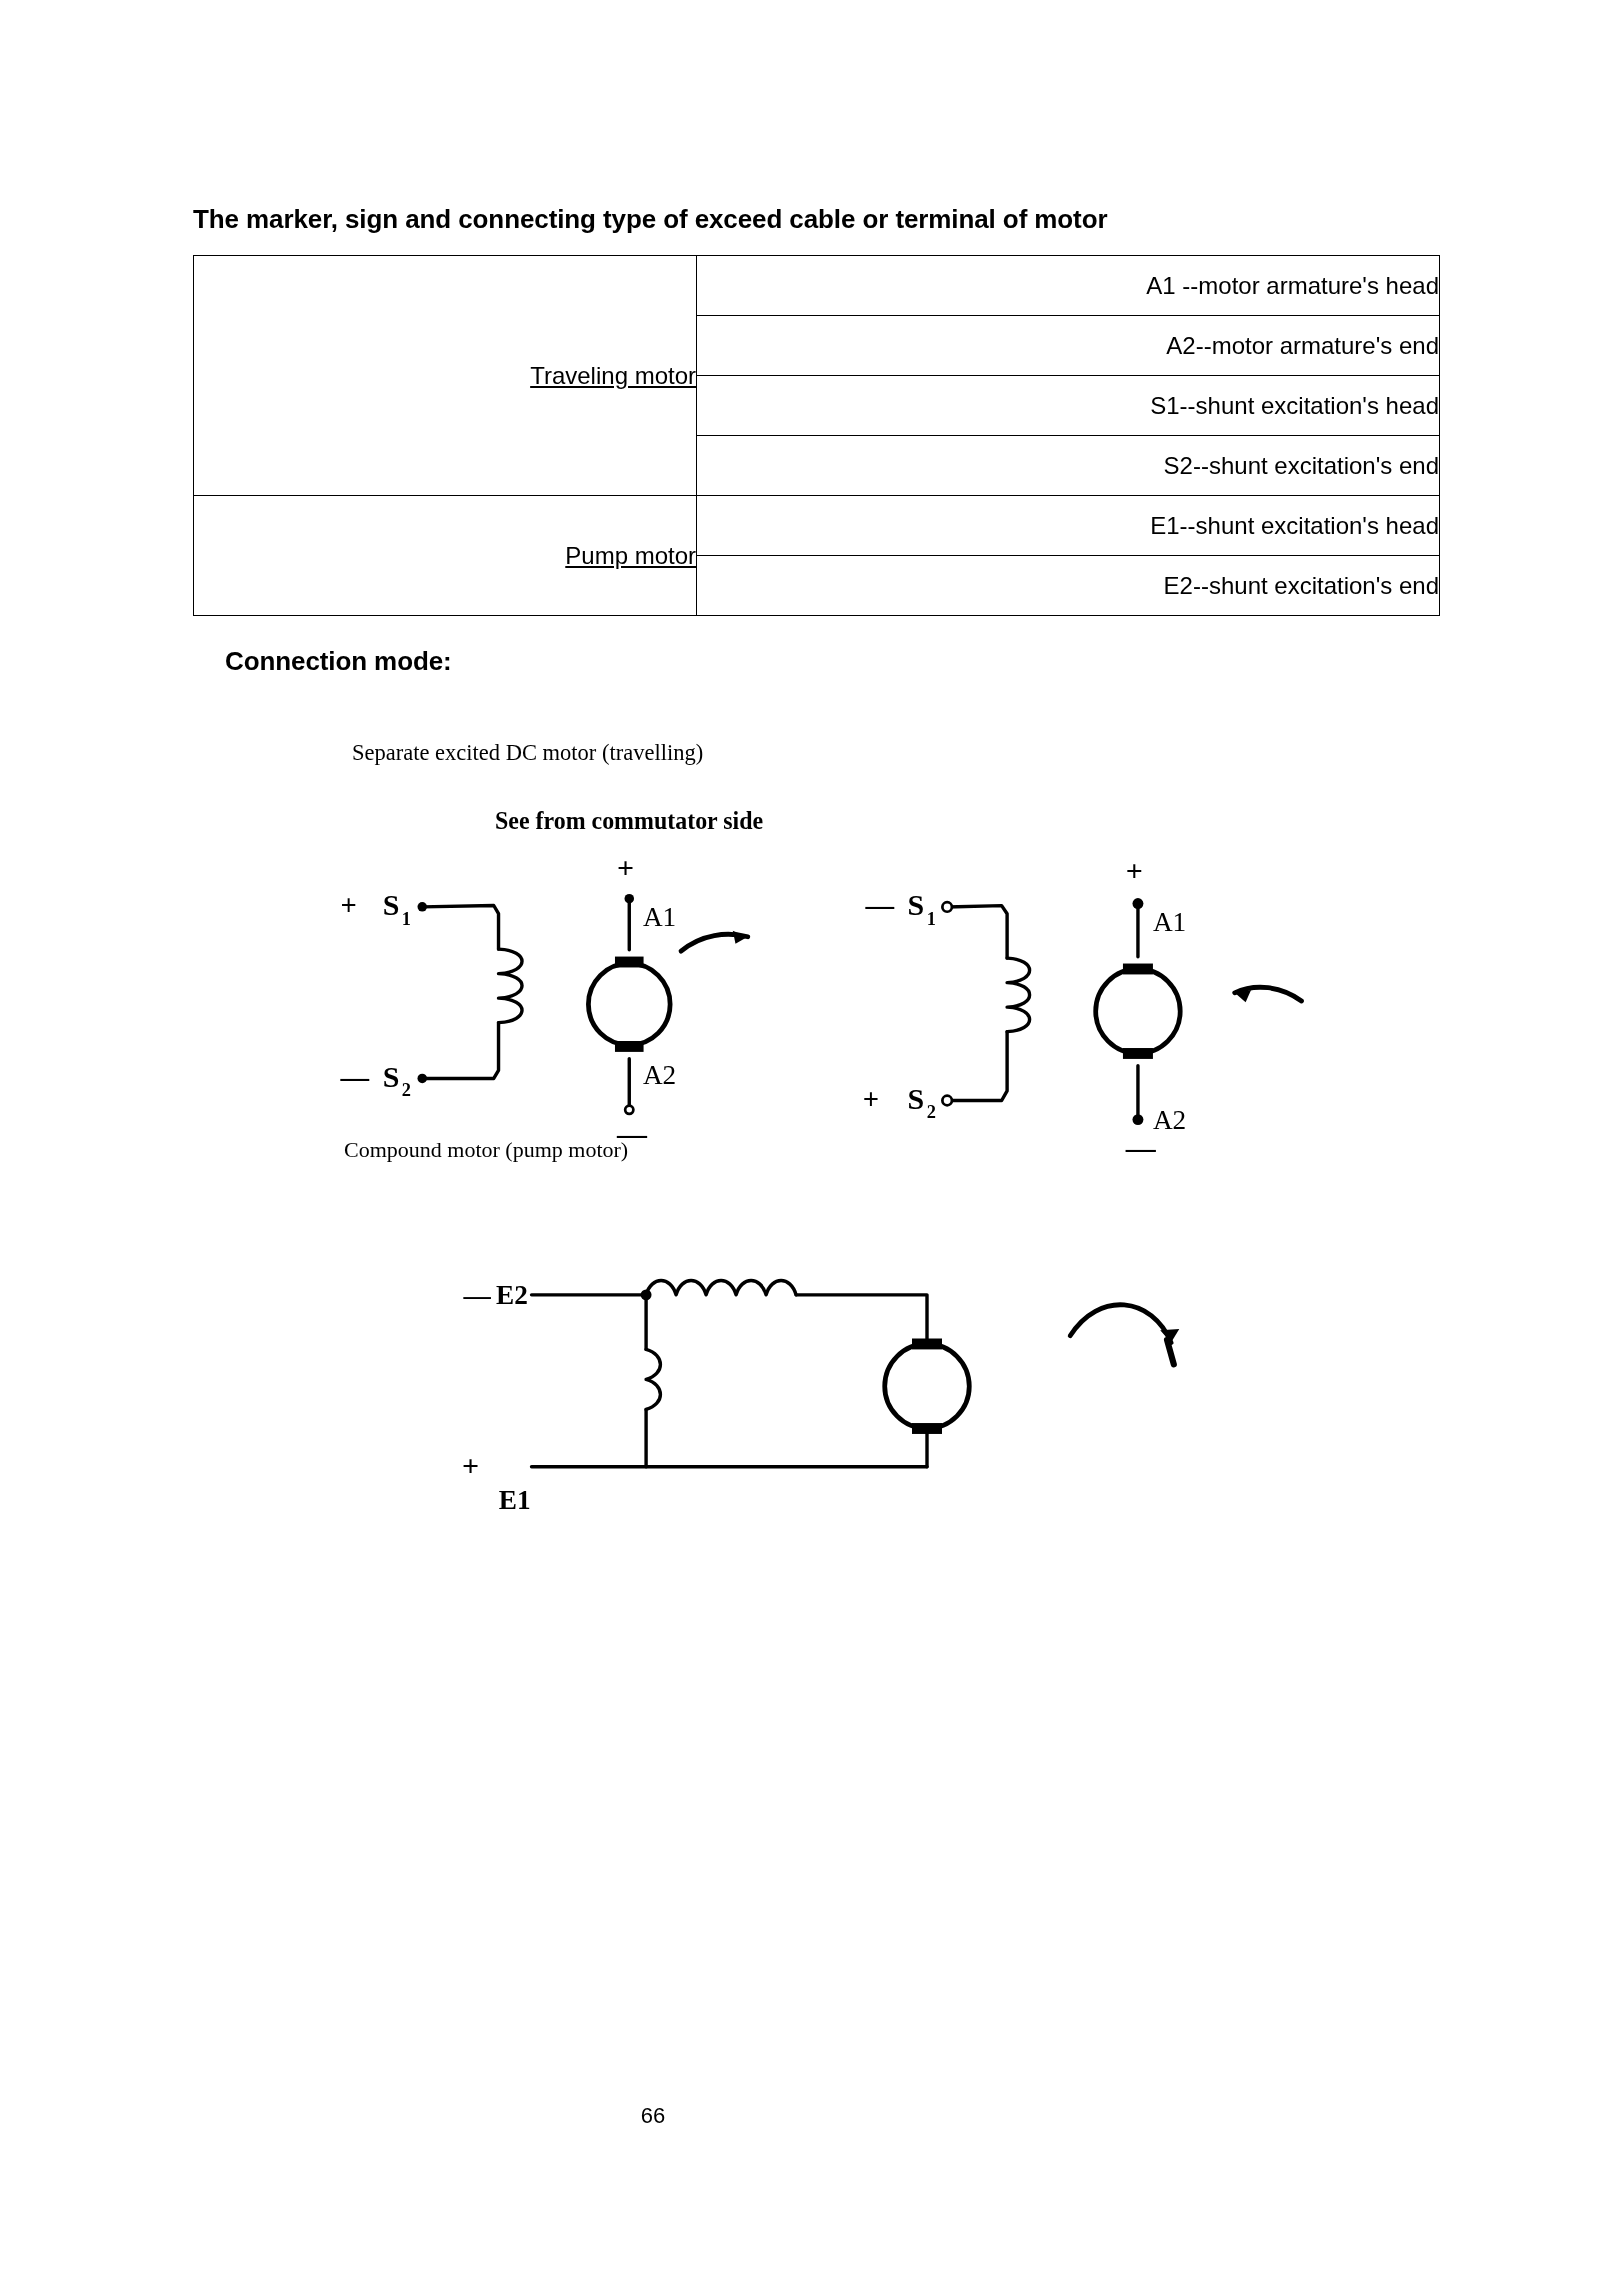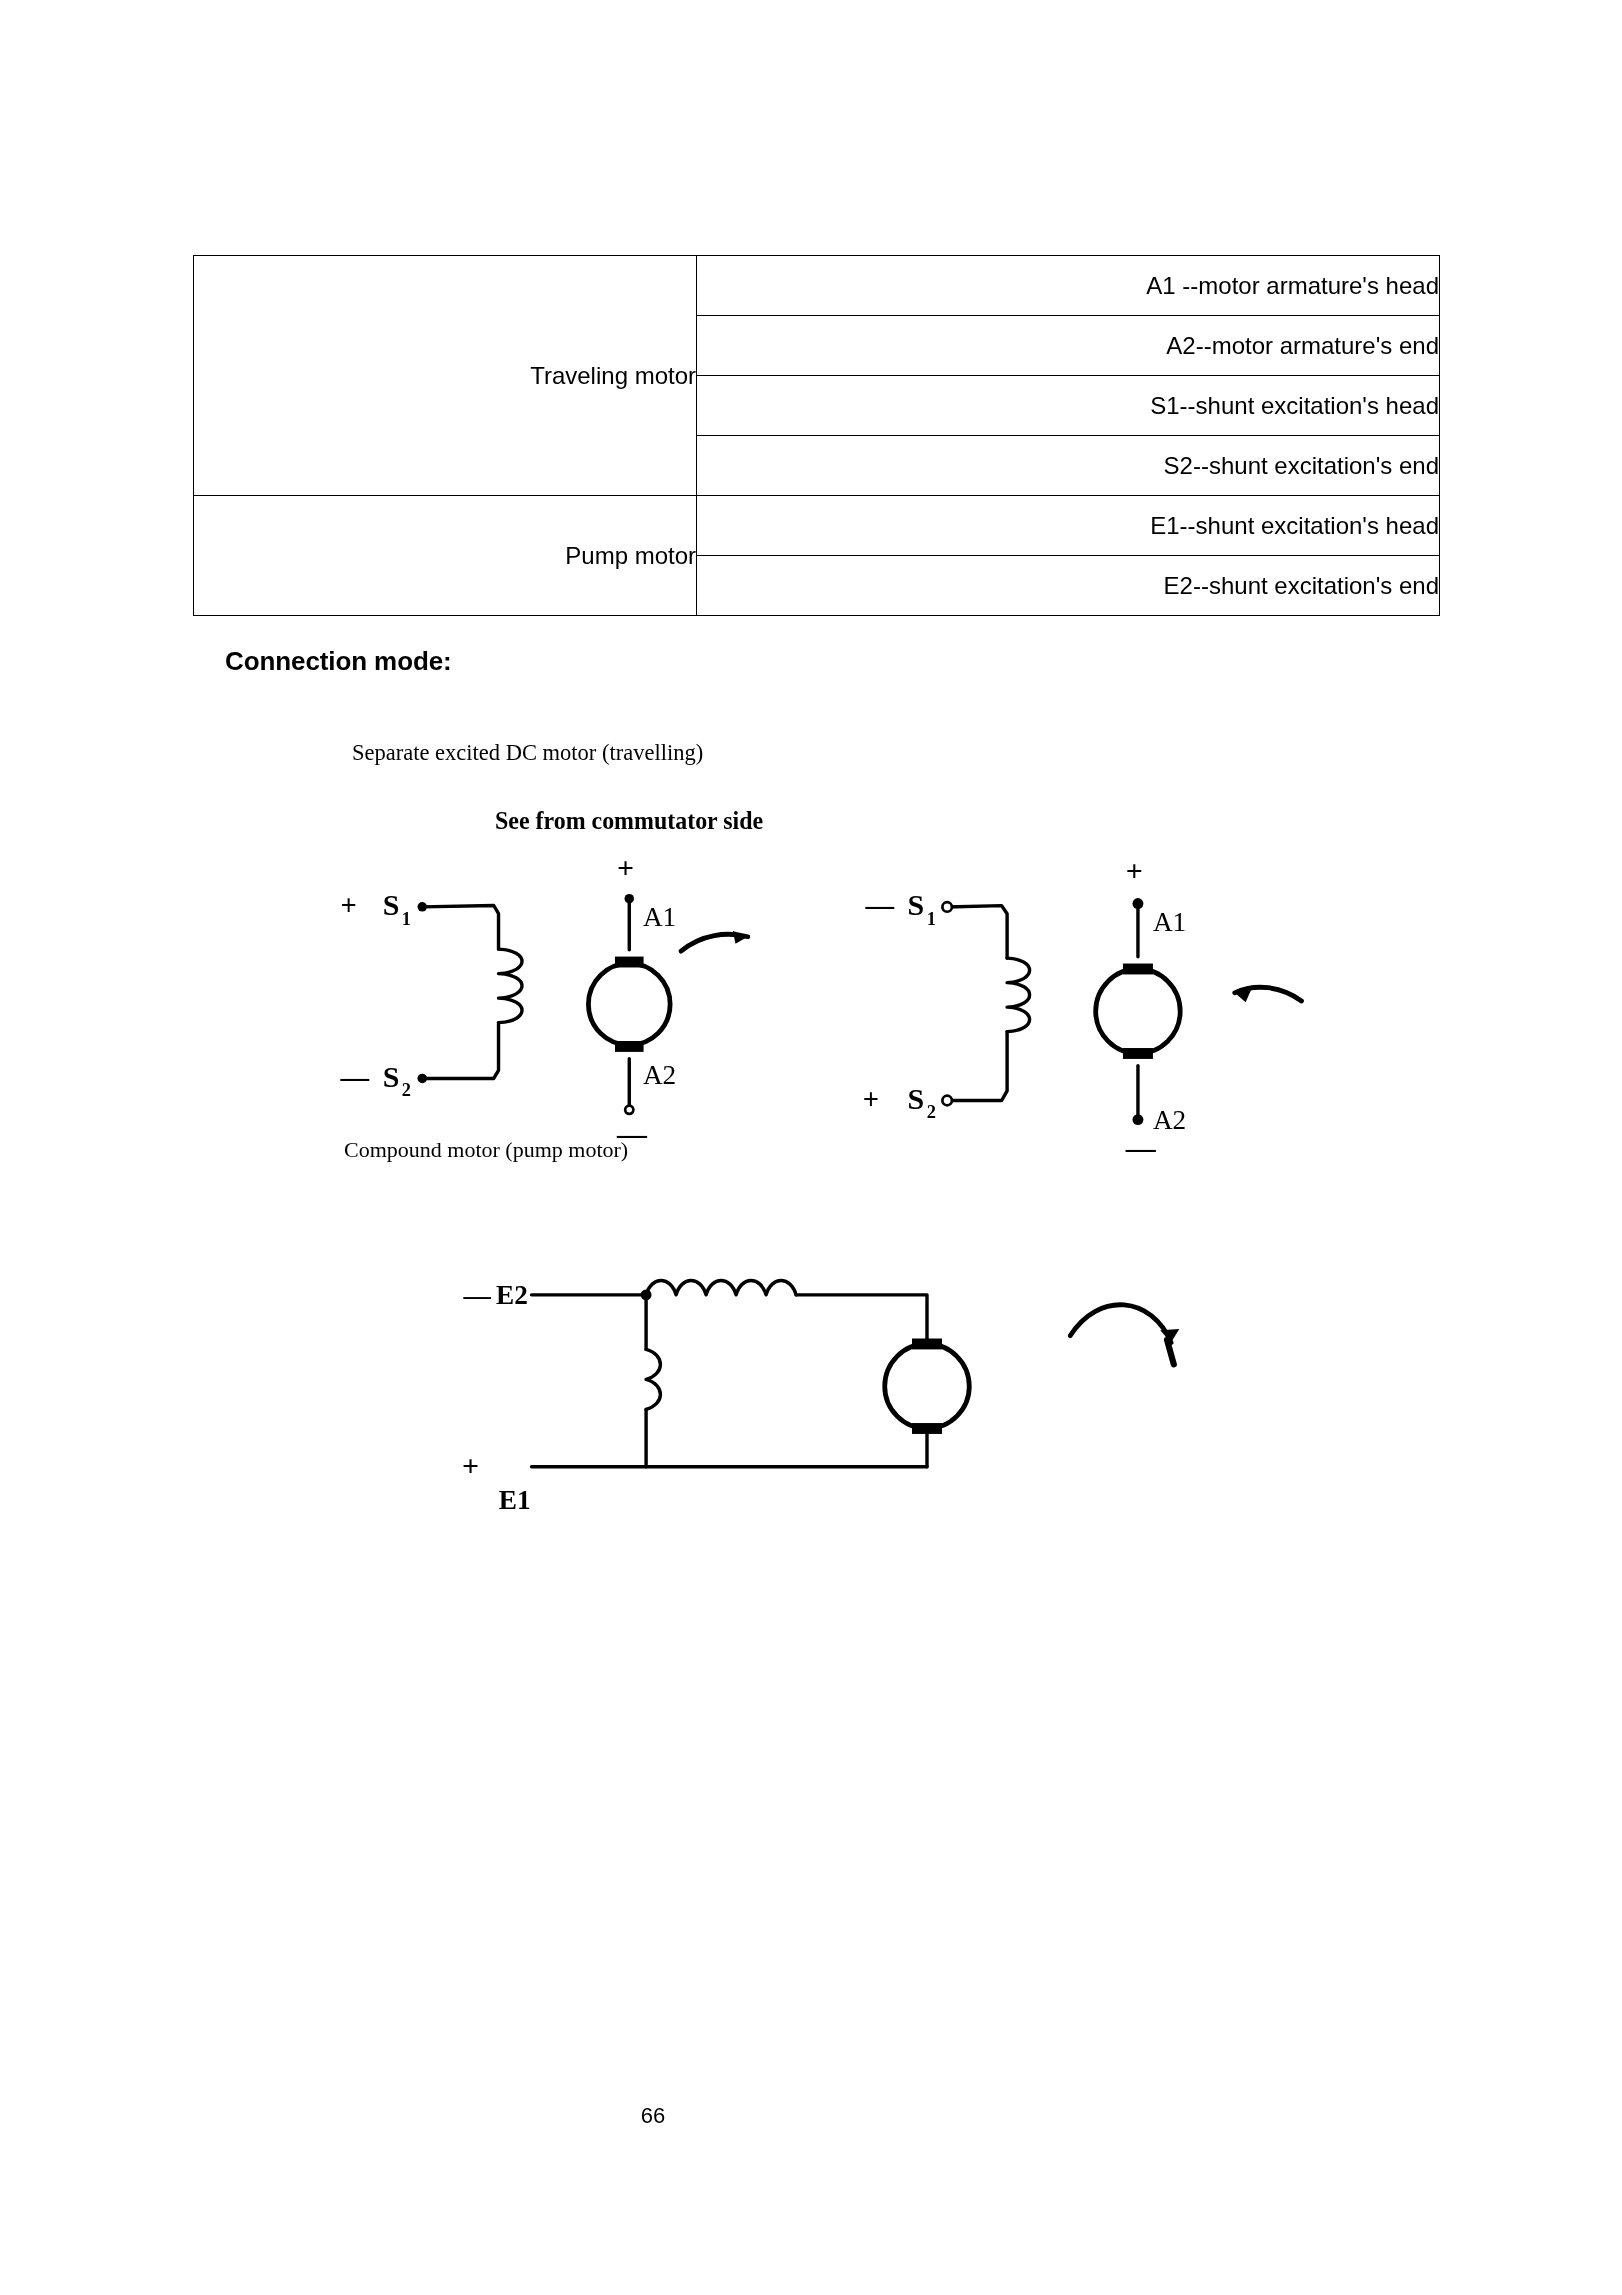--- a/index.html
+++ b/index.html
@@ -46,20 +46,21 @@
     font-family: "Liberation Sans", sans-serif;
     font-size: 24px;
     text-align: right;
     vertical-align: middle;
     color: #000;
     padding: 0;
     height: 59px;
   }
   .spec-table td.group {
     width: 502px;
+    text-decoration: underline;
   }
   .spec-table td.value {
     width: 742px;
   }
   .diagram-label {
     position: absolute;
     font-family: "Liberation Serif", serif;
     color: #000;
     white-space: nowrap;
   }
@@ -101,20 +102,21 @@
   svg.circuit text {
     font-family: "Liberation Serif", serif;
     fill: #000;
   }
 </style>
 </head>
 <body>
 
 <div class="page">
 
+  <div class="heading" id="title-heading">The marker, sign and connecting type of exceed cable or terminal of motor</div>
 
   <table class="spec-table">
     <tbody>
       <tr>
         <td class="group" rowspan="4">Traveling motor</td>
         <td class="value">A1 --motor armature's head</td>
       </tr>
       <tr>
         <td class="value">A2--motor armature's end</td>
       </tr>

